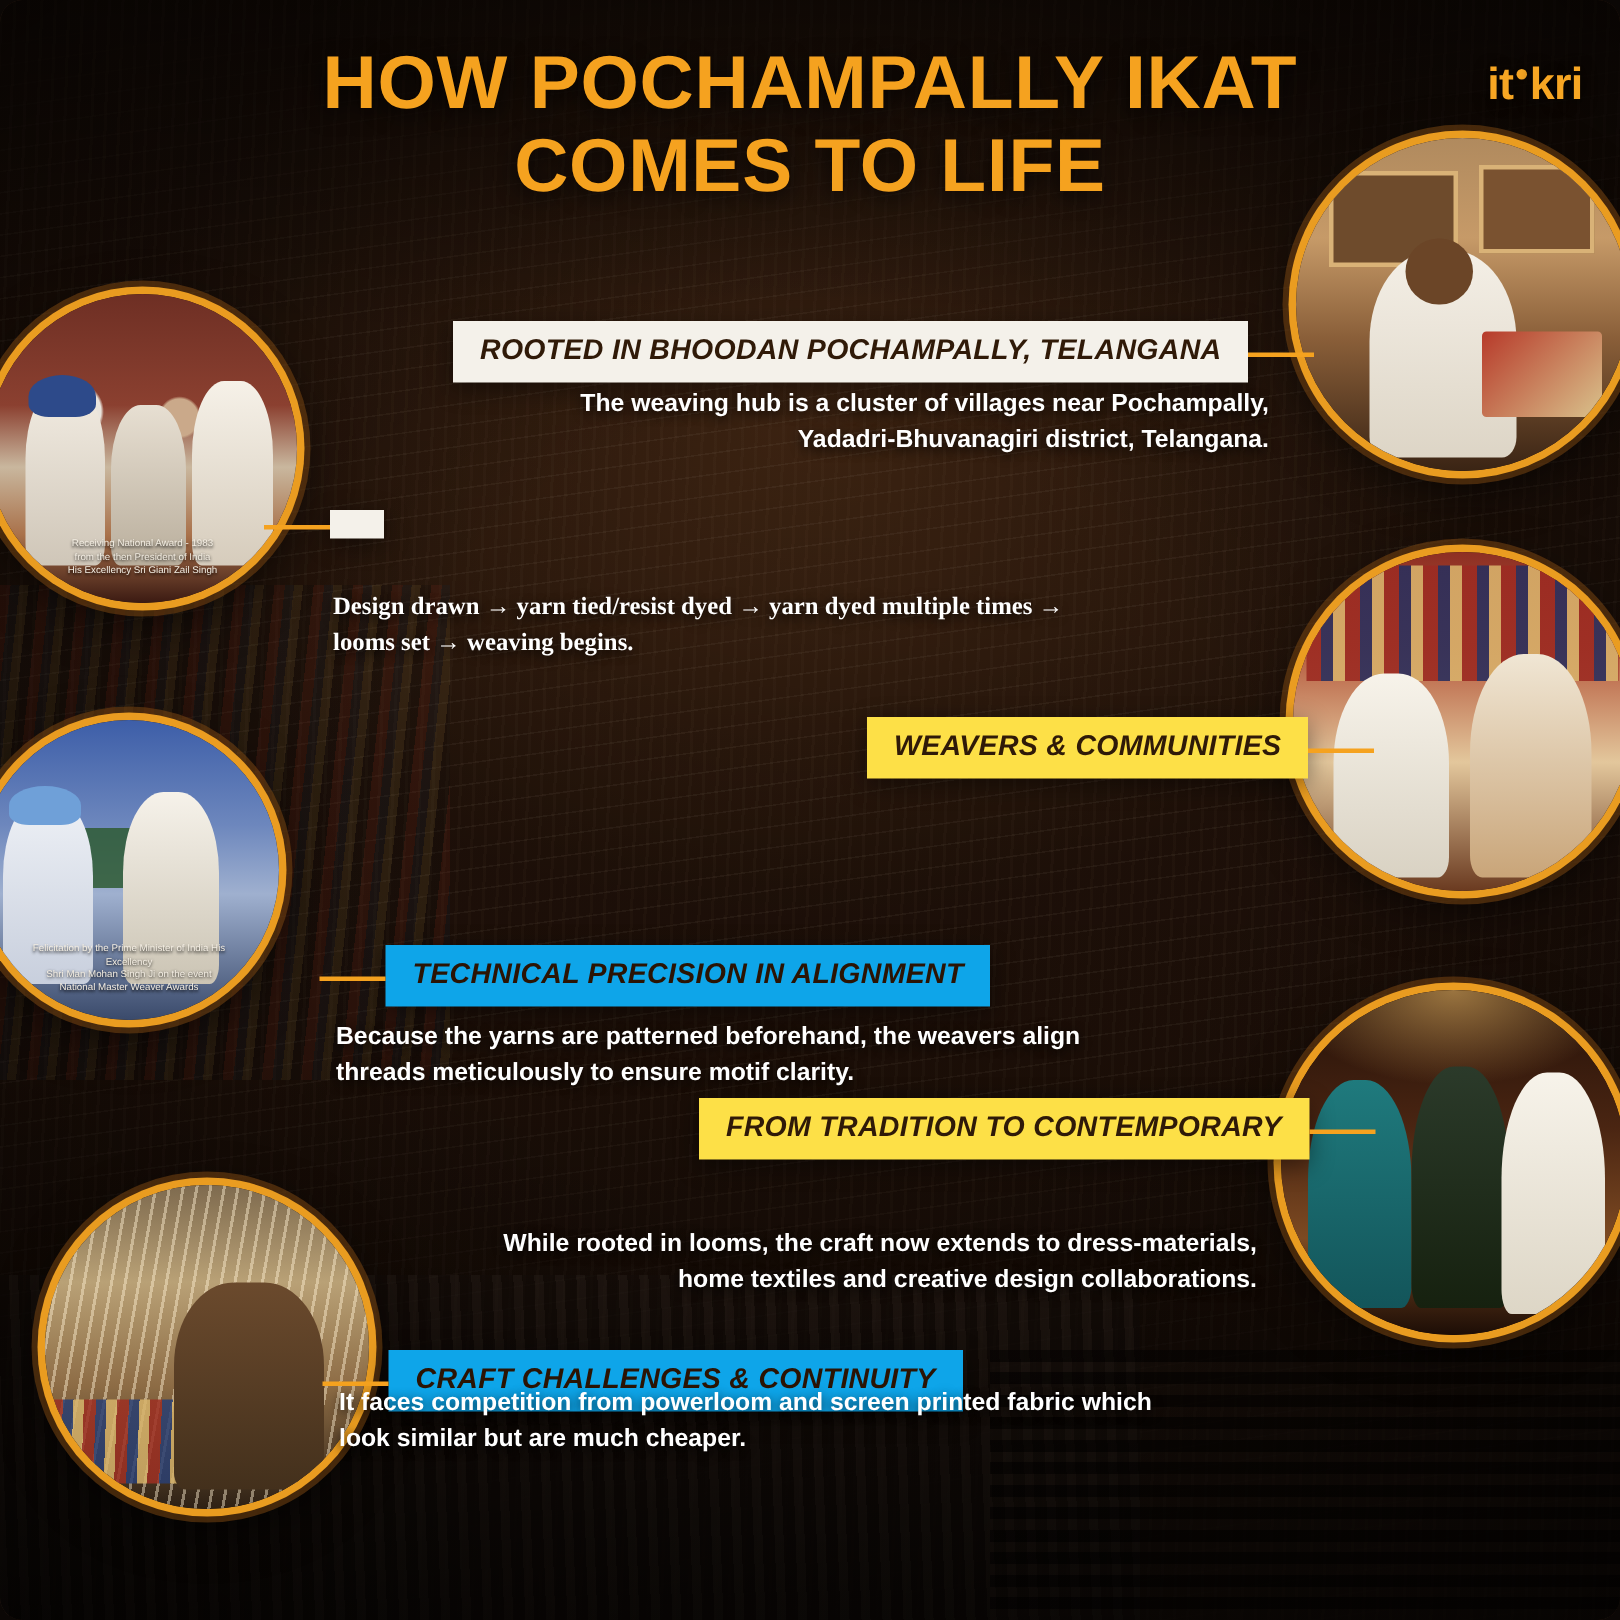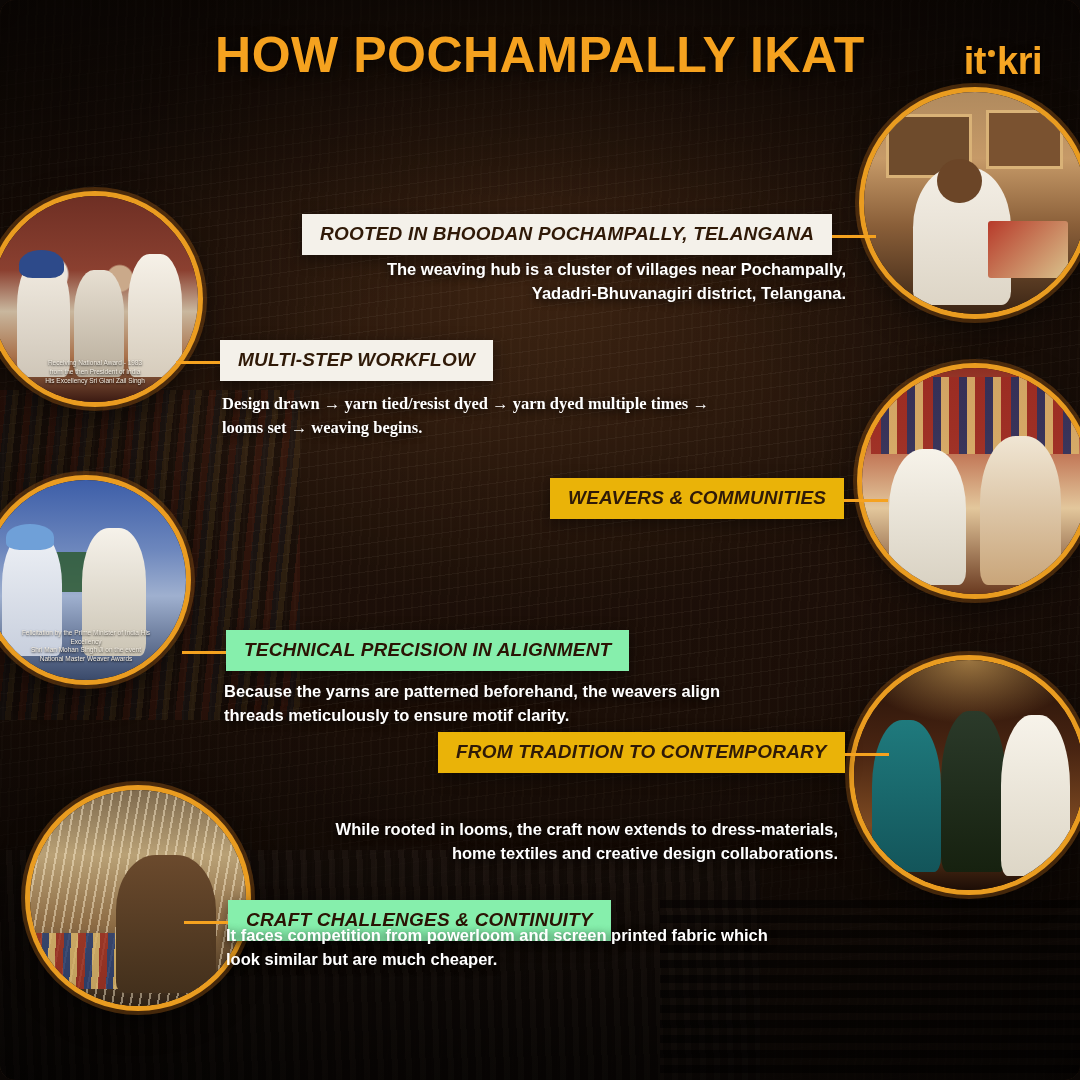--- a/index.html
+++ b/index.html
@@ -83,23 +83,23 @@
     line-height: 1.1;
     font-weight: 800;
     letter-spacing: 0.5px;
     text-shadow: 0 3px 14px rgba(0,0,0,0.75);
   }
   .title .line2 { display: block; }
 
   .brand {
     position: absolute;
     top: 40px;
-    right: 38px;
+    right: 25px;
     color: #F7A623;
-    font-size: 38px;
+    font-size: 30px;
     font-weight: 800;
     letter-spacing: -0.5px;
     display: flex;
     align-items: center;
     gap: 1px;
     text-shadow: 0 2px 10px rgba(0,0,0,0.7);
   }
   .brand .dot {
     width: 7px; height: 7px; border-radius: 50%;
     background: #F7A623; margin: -16px 1px 0 1px;
@@ -199,22 +199,22 @@
     padding: 9px 18px 10px 18px;
     font-size: 19px;
     font-weight: 800;
     font-style: italic;
     letter-spacing: 0.2px;
     white-space: nowrap;
     color: #2a1405;
     box-shadow: 0 4px 16px rgba(0,0,0,0.45);
   }
   .chip.light { background: #f4f1ea; color: #301a08; }
-  .chip.amber { background: #86efac; color: #2b1404; }
-  .chip.cream { background: #eab308; color: #2f1a08; }
+  .chip.amber { background: #0ea5e9; color: #2b1404; margin-left: 31px; }
+  .chip.cream { background: #fde047; color: #2f1a08; margin-left: 28px; }
 
   .chip .tick {
     position: absolute;
     top: 50%;
     width: 44px;
     height: 3px;
     background: #F5A21F;
   }
   .chip .tick.right { right: -44px; }
   .chip .tick.left { left: -44px; }
@@ -256,20 +256,21 @@
   <div class="bg-layer bg-loom-rails"></div>
   <div class="bg-layer bg-threads"></div>
   <div class="bg-fabric-left"></div>
   <div class="bg-fabric-bottom"></div>
   <div class="bg-darkbars"></div>
   <div class="bg-layer bg-scrim"></div>
   <div class="bg-layer bg-vignette"></div>
 
   <div class="title">
     <span>HOW POCHAMPALLY IKAT</span>
+    <span class="line2">COMES TO LIFE</span>
   </div>
 
   <div class="brand">
     <span>it</span>
       <span class="dot"></span>
       <span>kri</span>
   </div>
 
   <div class="photo" id="photo-award-1">
     <div class="inner">
@@ -334,21 +335,20 @@
     </div>
   </div>
 
   <div class="chip light" id="chip-1">
     <span>ROOTED IN BHOODAN POCHAMPALLY, TELANGANA</span>
     <span class="tick right"></span>
   </div>
   <div class="body-text" id="text-1">The weaving hub is a cluster of villages near Pochampally, Yadadri-Bhuvanagiri district, Telangana.</div>
 
   <div class="chip light" id="chip-2">
-    <span>MULTI-STEP WORKFLOW</span>
     <span class="tick left"></span>
   </div>
   <div class="body-text" id="text-2">Design drawn → yarn tied/resist dyed → yarn dyed multiple times → looms set → weaving begins.</div>
 
   <div class="chip cream" id="chip-3">
     <span>WEAVERS &amp; COMMUNITIES</span>
     <span class="tick right"></span>
   </div>
 
   <div class="chip amber" id="chip-4">

